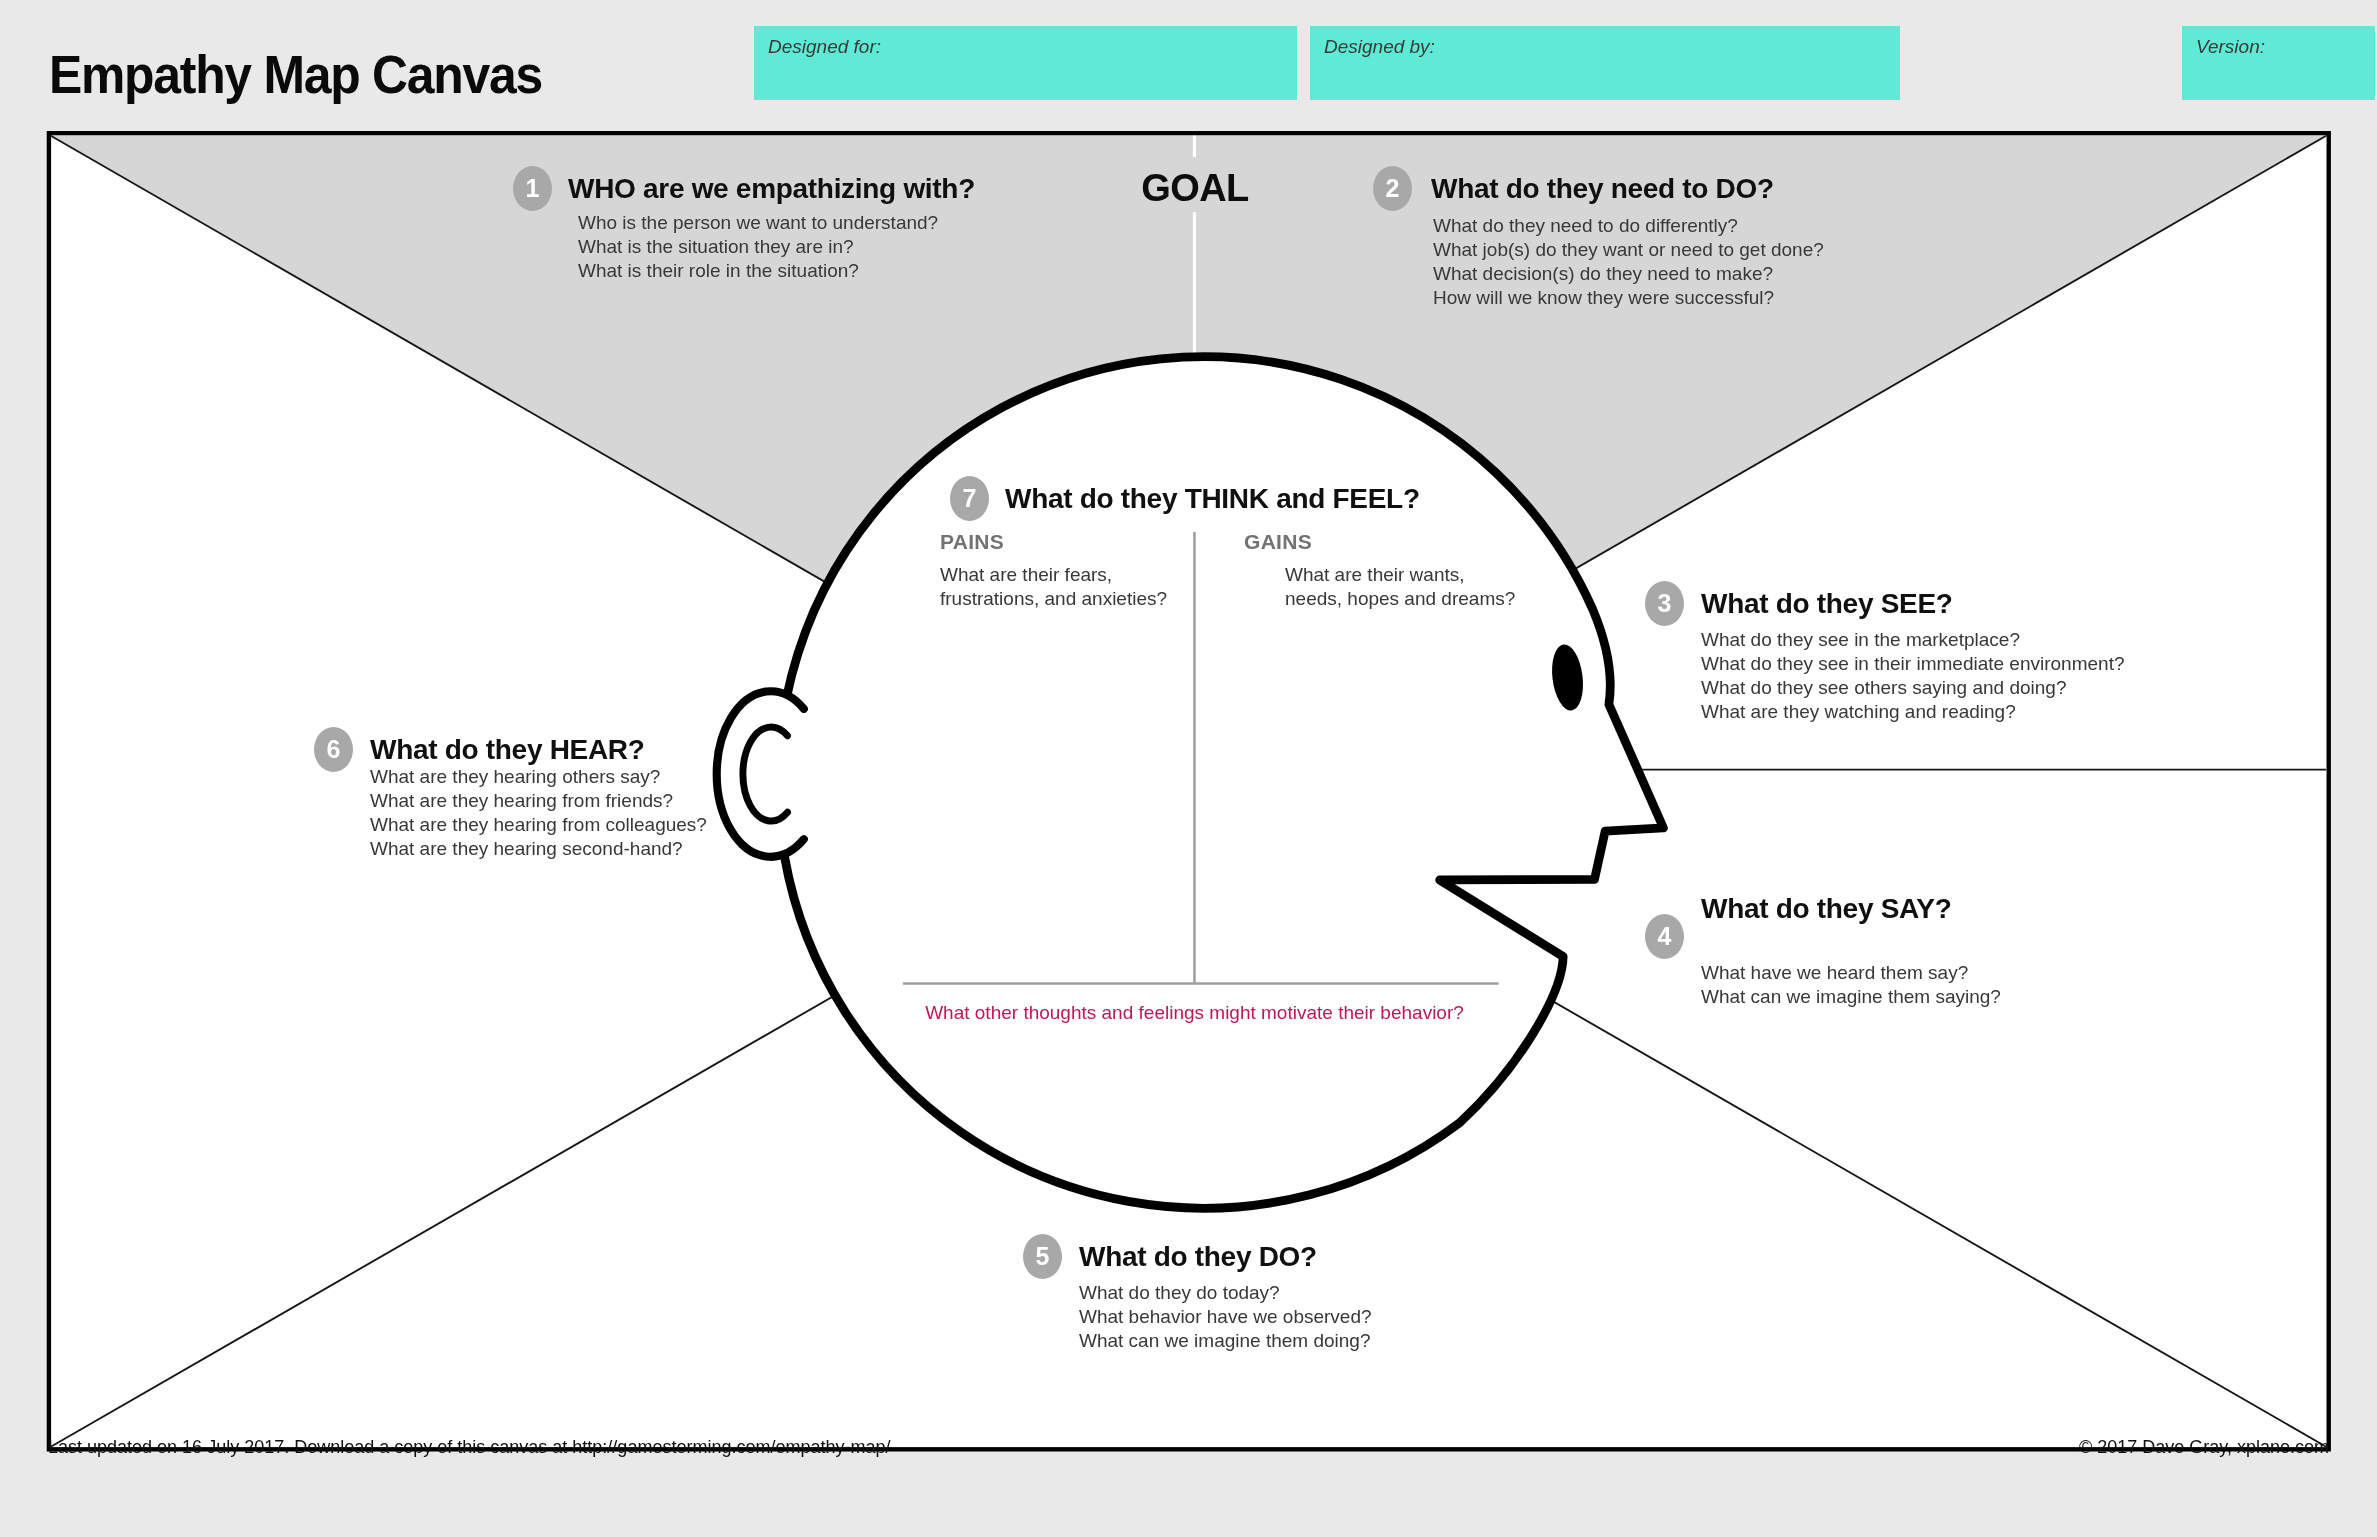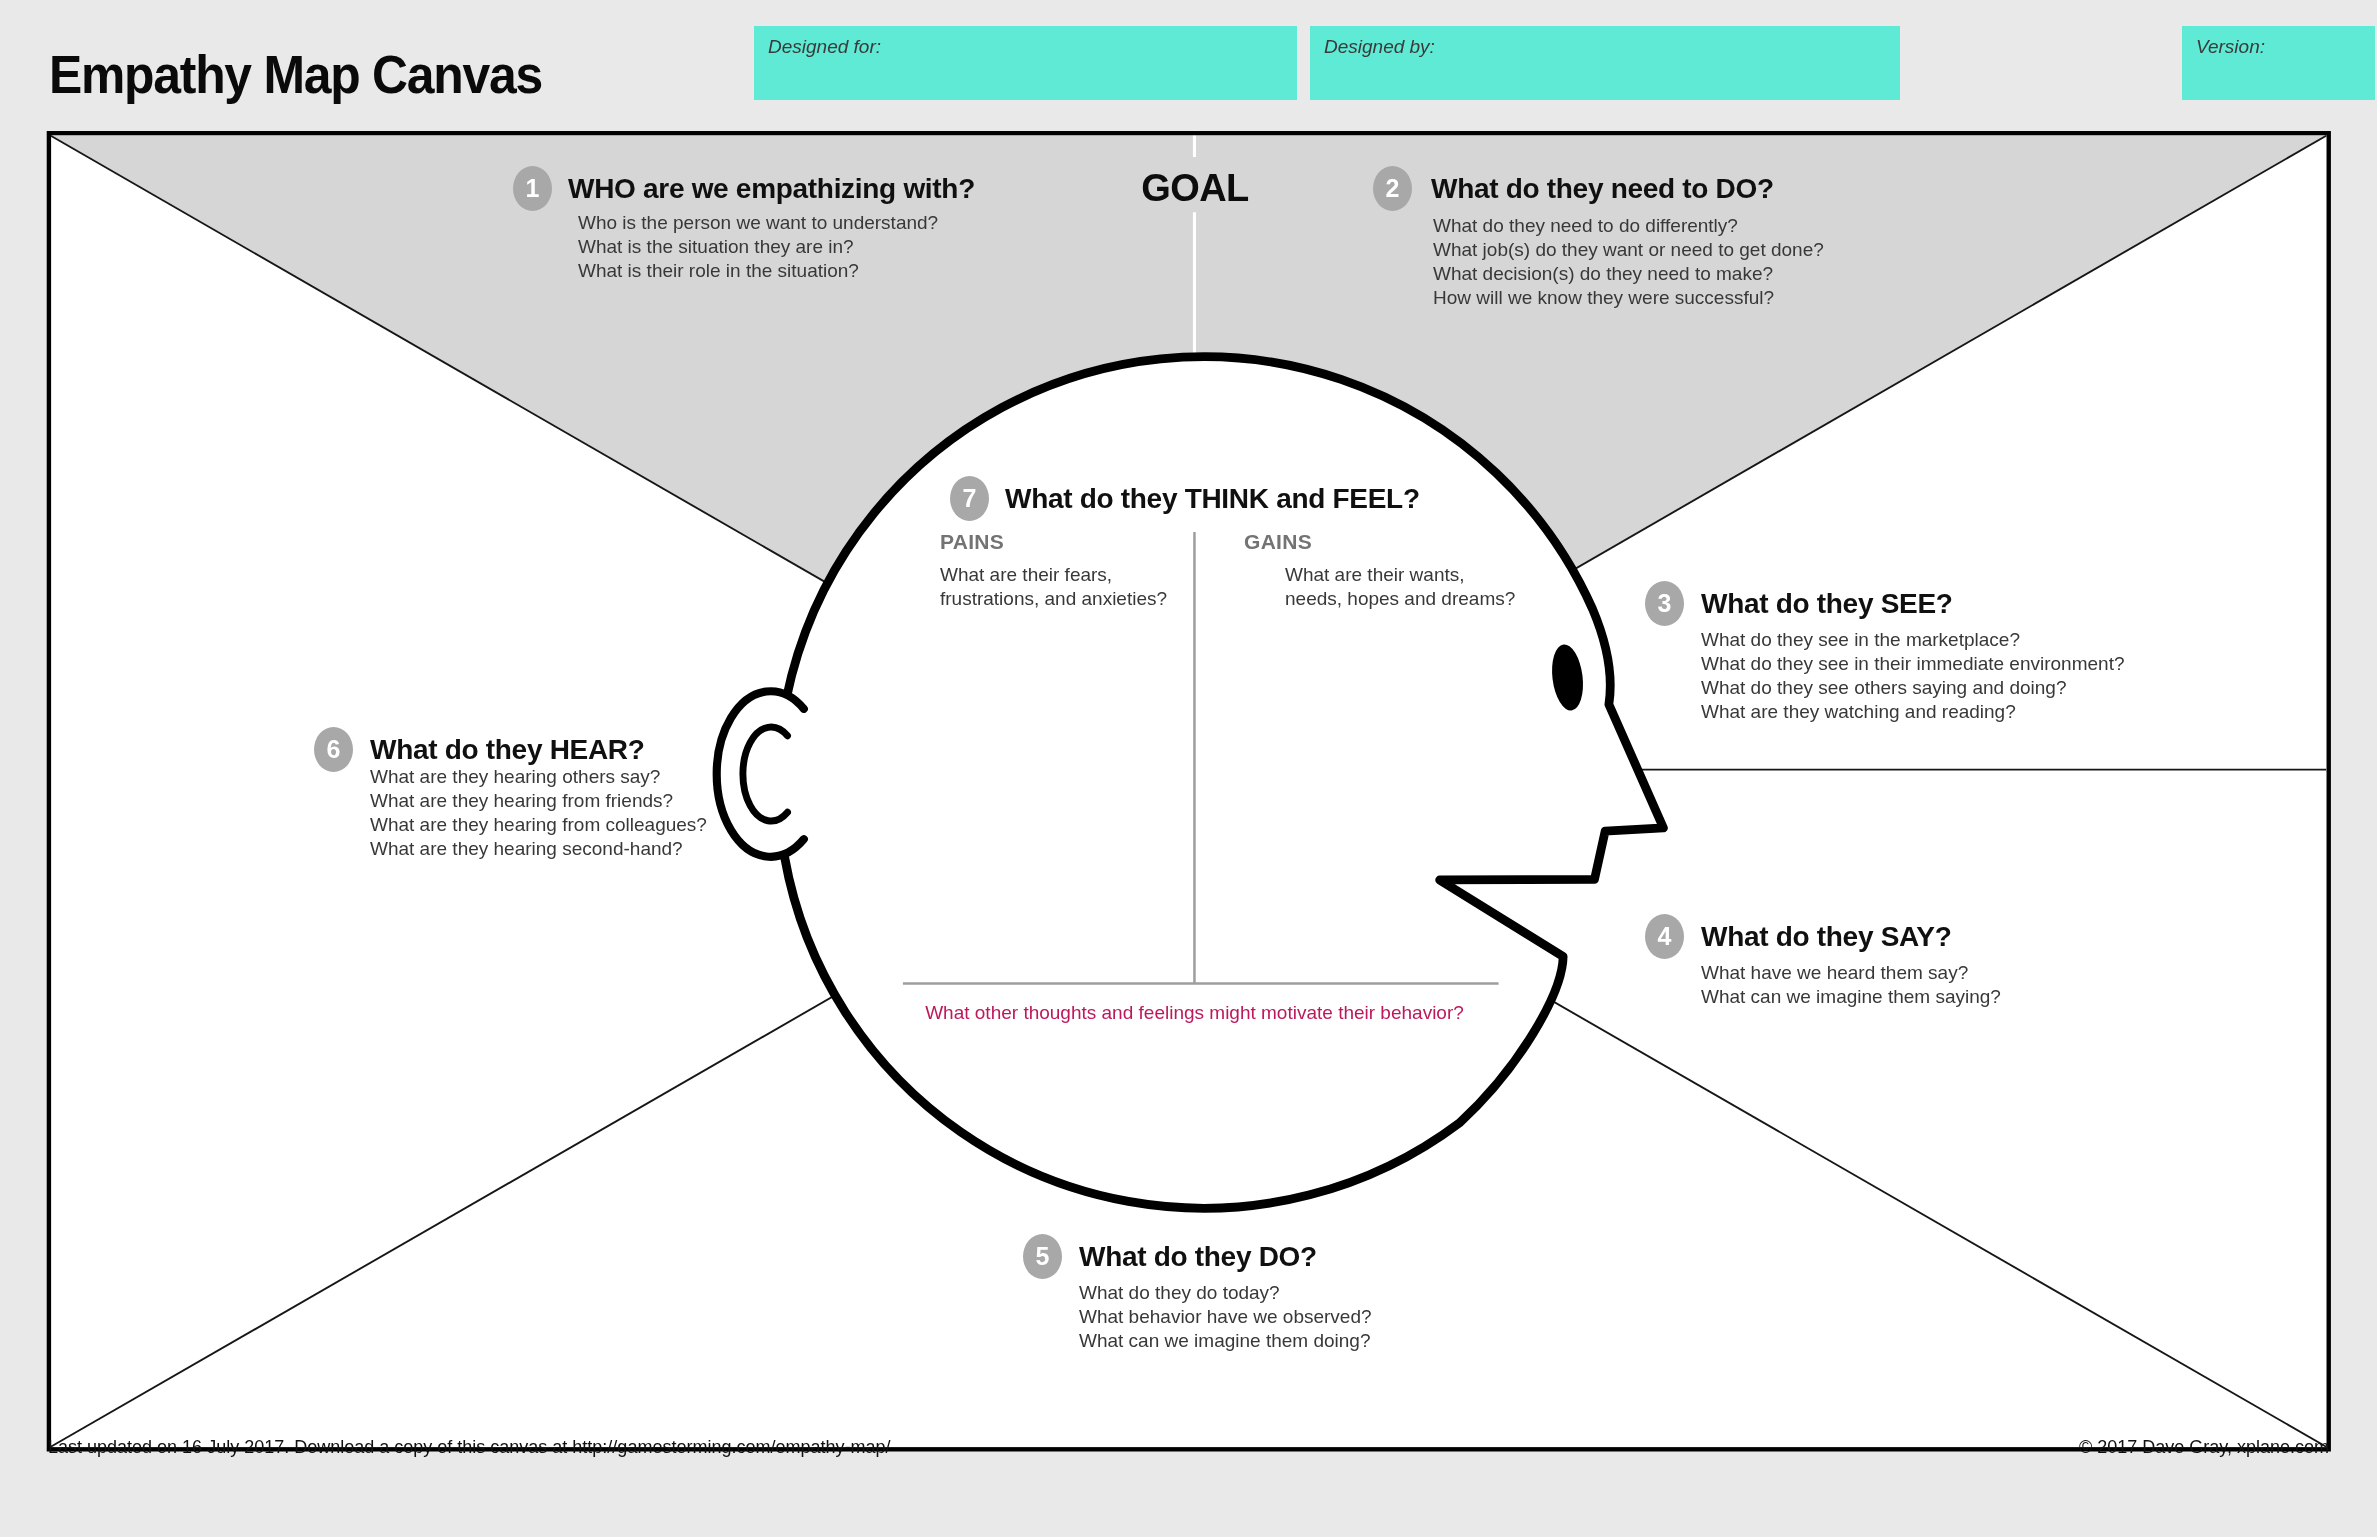--- a/index.html
+++ b/index.html
@@ -175,21 +175,21 @@
   <div class="badge" style="left:314px; top:727px;">6</div>
   <div class="sec-title" style="left:370px; top:732px;">What do they HEAR?</div>
   <div class="sec-body" style="left:370px; top:765px;">
     <div>What are they hearing others say?</div>
     <div>What are they hearing from friends?</div>
     <div>What are they hearing from colleagues?</div>
     <div>What are they hearing second-hand?</div>
   </div>
 
   <div class="badge" style="left:1645px; top:914px;">4</div>
-  <div class="sec-title" style="left:1701px; top:919px;text-align:center;">What do they SAY?</div>
+  <div class="sec-title" style="left:1701px; top:891px;text-align:center;">What do they SAY?</div>
   <div class="sec-body" style="left:1701px; top:961px;">
     <div>What have we heard them say?</div>
     <div>What can we imagine them saying?</div>
   </div>
 
   <div class="badge" style="left:1023px; top:1234px;">5</div>
   <div class="sec-title" style="left:1079px; top:1239px;">What do they DO?</div>
   <div class="sec-body" style="left:1079px; top:1281px;">
     <div>What do they do today?</div>
     <div>What behavior have we observed?</div>

